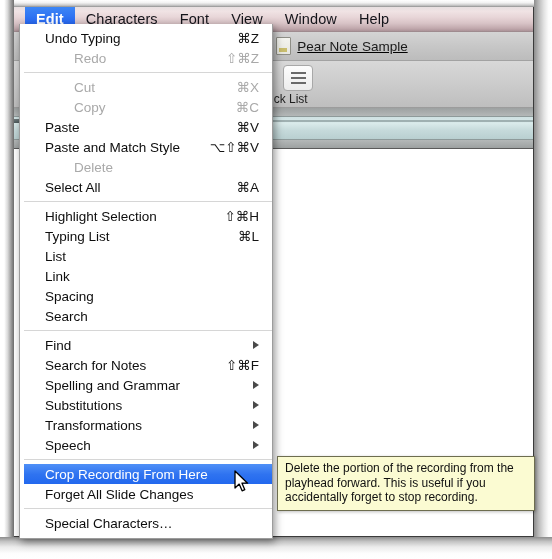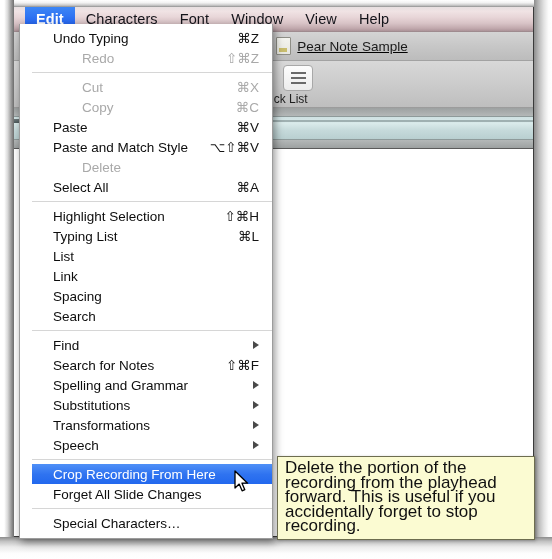--- a/index.html
+++ b/index.html
@@ -268,21 +268,21 @@
 
   
   .menu-panel {
     position: absolute;
     left: 19px; top: 24px;
     width: 254px;
     background: #ffffff;
     border: 1px solid #9c9c9c;
     border-top: none;
     box-shadow: 2px 3px 8px rgba(0,0,0,0.42);
-    padding: 4px 0 5px 12px;
+    padding: 4px 0 5px 4px;
     box-sizing: border-box;
     z-index: 40;
   }
   .mi {
     position: relative;
     height: 20px;
     display: flex;
     align-items: center;
     padding: 0 13px 0 21px;
     font-size: 13.5px;
@@ -322,21 +322,21 @@
 
   
   .tooltip {
     position: absolute;
     left: 277px; top: 456px;
     width: 258px;
     background: #fbfbd2;
     border: 1px solid #6d6d4f;
     padding: 4px 7px 5px 7px;
     box-sizing: border-box;
-    font-size: 17px;
+    font-size: 12px;
     line-height: 14.5px;
     color: #101010;
     box-shadow: 1px 1px 3px rgba(0,0,0,0.25);
     z-index: 60;
   }
 
   
   .cursor {
     position: absolute;
     left: 234px; top: 470px;
@@ -357,24 +357,24 @@
       <div class="menubar-item active">
         <span>Edit</span>
       </div>
       <div class="menubar-item">
         <span>Characters</span>
       </div>
       <div class="menubar-item">
         <span>Font</span>
       </div>
       <div class="menubar-item">
+        <span>View</span>
+      </div>
+      <div class="menubar-item">
         <span>Window</span>
-      </div>
-      <div class="menubar-item">
-        <span>View</span>
       </div>
       <div class="menubar-item">
         <span>Help</span>
       </div>
     </div>
 
     <div class="doc-titlebar">
       <div class="doc-title-wrap">
         <span class="doc-icon"></span>
         <span class="doc-title-text">Pear Note Sample</span>

